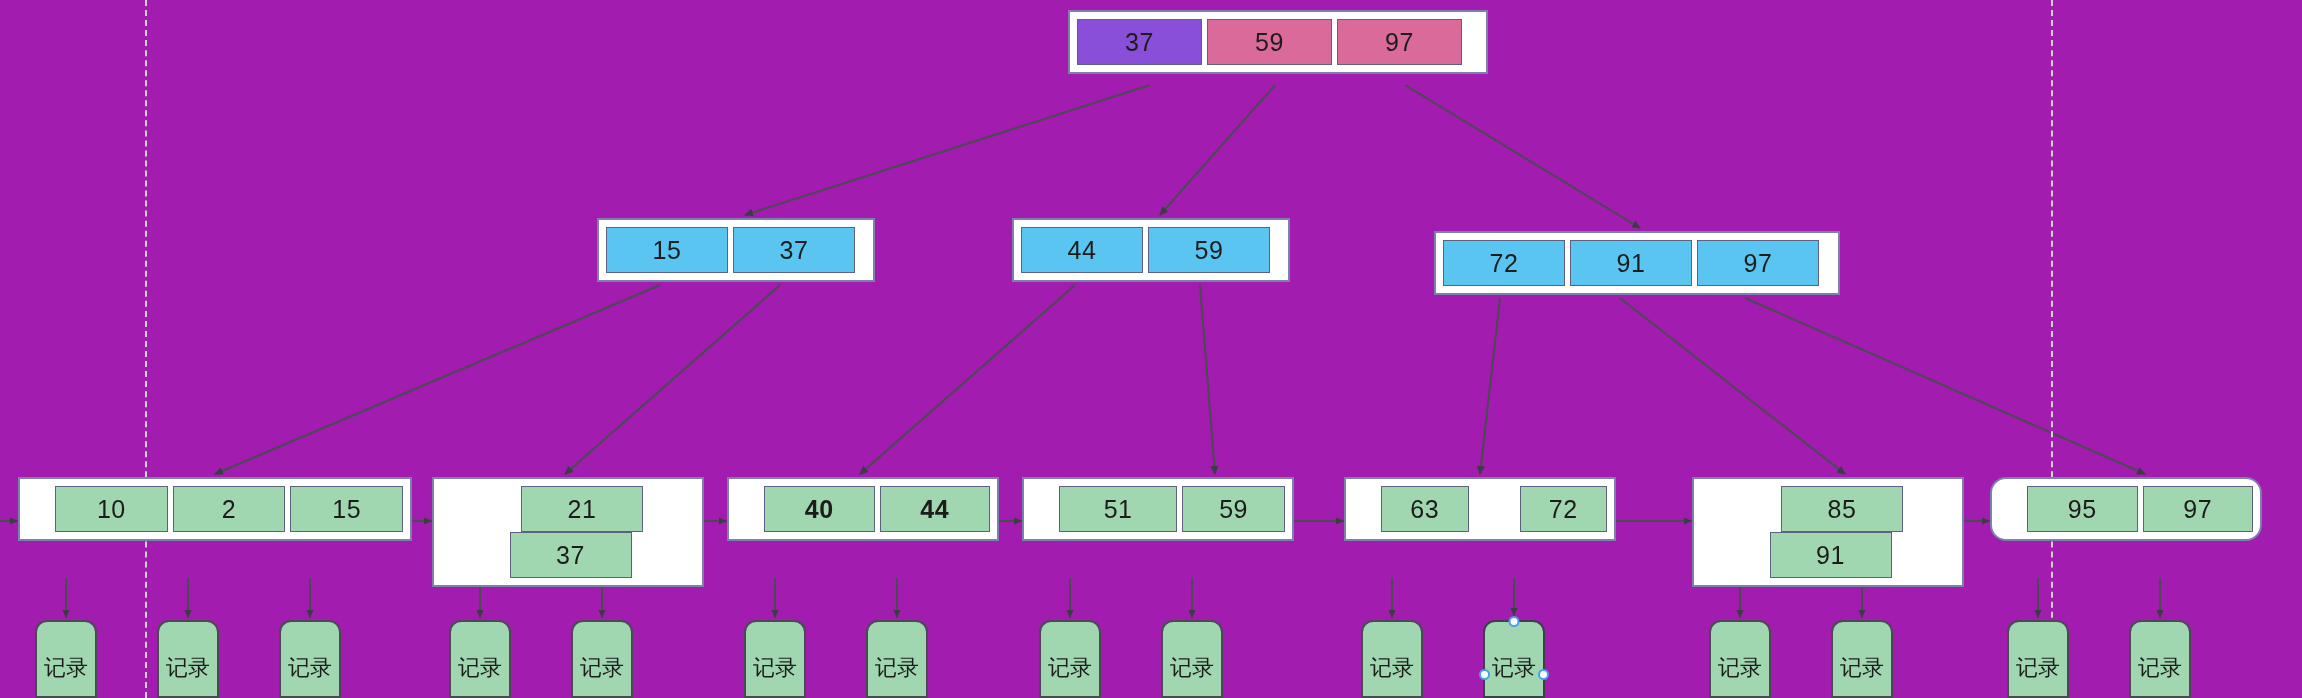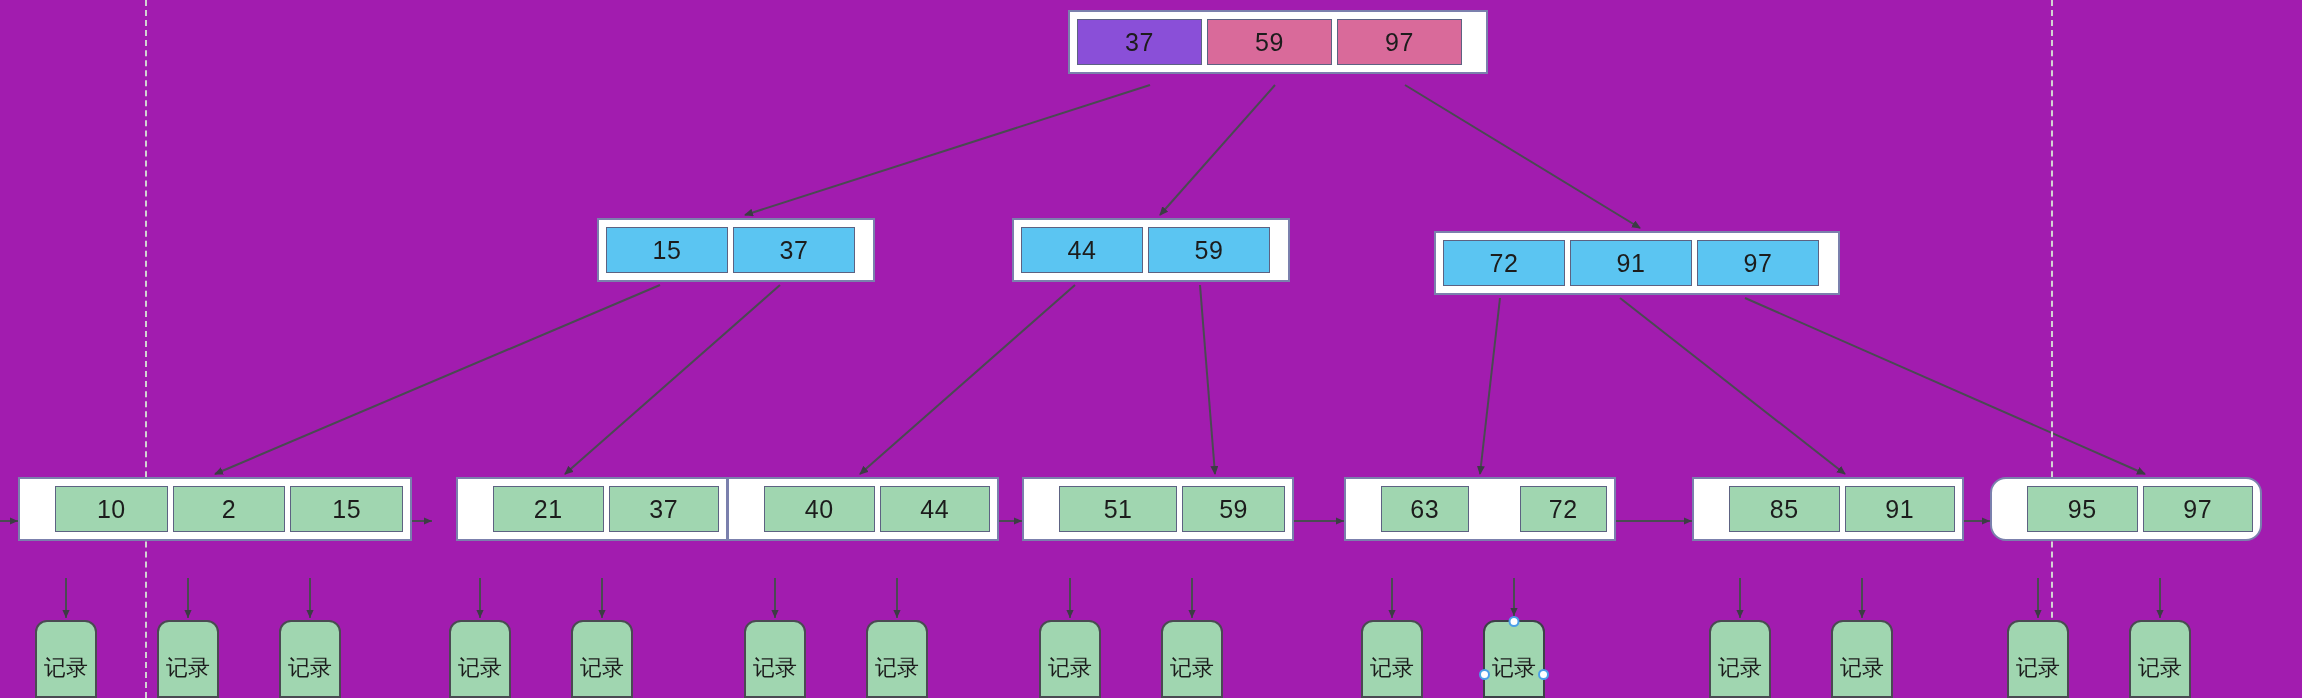--- a/index.html
+++ b/index.html
@@ -155,37 +155,37 @@
       <div class="node" style="left: 1434px; top: 231px; width: 406px;">
         <div class="cell blue" style="width: 122px;">72</div>
         <div class="cell blue" style="width: 122px;">91</div>
         <div class="cell blue" style="width: 122px;">97</div>
       </div>
       <div class="node" style="left: 18px; top: 477px; width: 394px;">
         <div class="cell green" style="width: 122px;">10</div>
         <div class="cell green" style="width: 122px;">2</div>
         <div class="cell green" style="width: 122px;">15</div>
       </div>
-      <div class="node" style="left: 456px; top: 477px; width: 272px;">
+      <div class="node" style="left: 432px; top: 477px; width: 272px; flex-direction: column;">
         <div class="cell green" style="width: 122px;">21</div>
         <div class="cell green" style="width: 122px;">37</div>
       </div>
-      <div class="node" style="left: 727px; top: 477px; width: 272px;">
+      <div class="node" style="left: 727px; top: 477px; width: 272px; font-weight: bold;">
         <div class="cell green" style="width: 122px;">40</div>
         <div class="cell green" style="width: 122px;">44</div>
       </div>
       <div class="node" style="left: 1022px; top: 477px; width: 272px;">
         <div class="cell green" style="width: 140px;">51</div>
         <div class="cell green" style="width: 122px;">59</div>
       </div>
       <div class="node" style="left: 1344px; top: 477px; width: 272px; gap: 46px;">
         <div class="cell green" style="width: 122px;">63</div>
         <div class="cell green" style="width: 122px;">72</div>
       </div>
-      <div class="node" style="left: 1692px; top: 477px; width: 272px;">
+      <div class="node" style="left: 1692px; top: 477px; width: 272px; flex-direction: column;">
         <div class="cell green" style="width: 122px;">85</div>
         <div class="cell green" style="width: 122px;">91</div>
       </div>
       <div class="node" style="left: 1990px; top: 477px; width: 272px; border-radius: 16px;">
         <div class="cell green" style="width: 122px;">95</div>
         <div class="cell green" style="width: 122px;">97</div>
       </div>
     </div>
   <div id="records-layer">
       <div class="record" style="left: 35px; top: 620px;">

